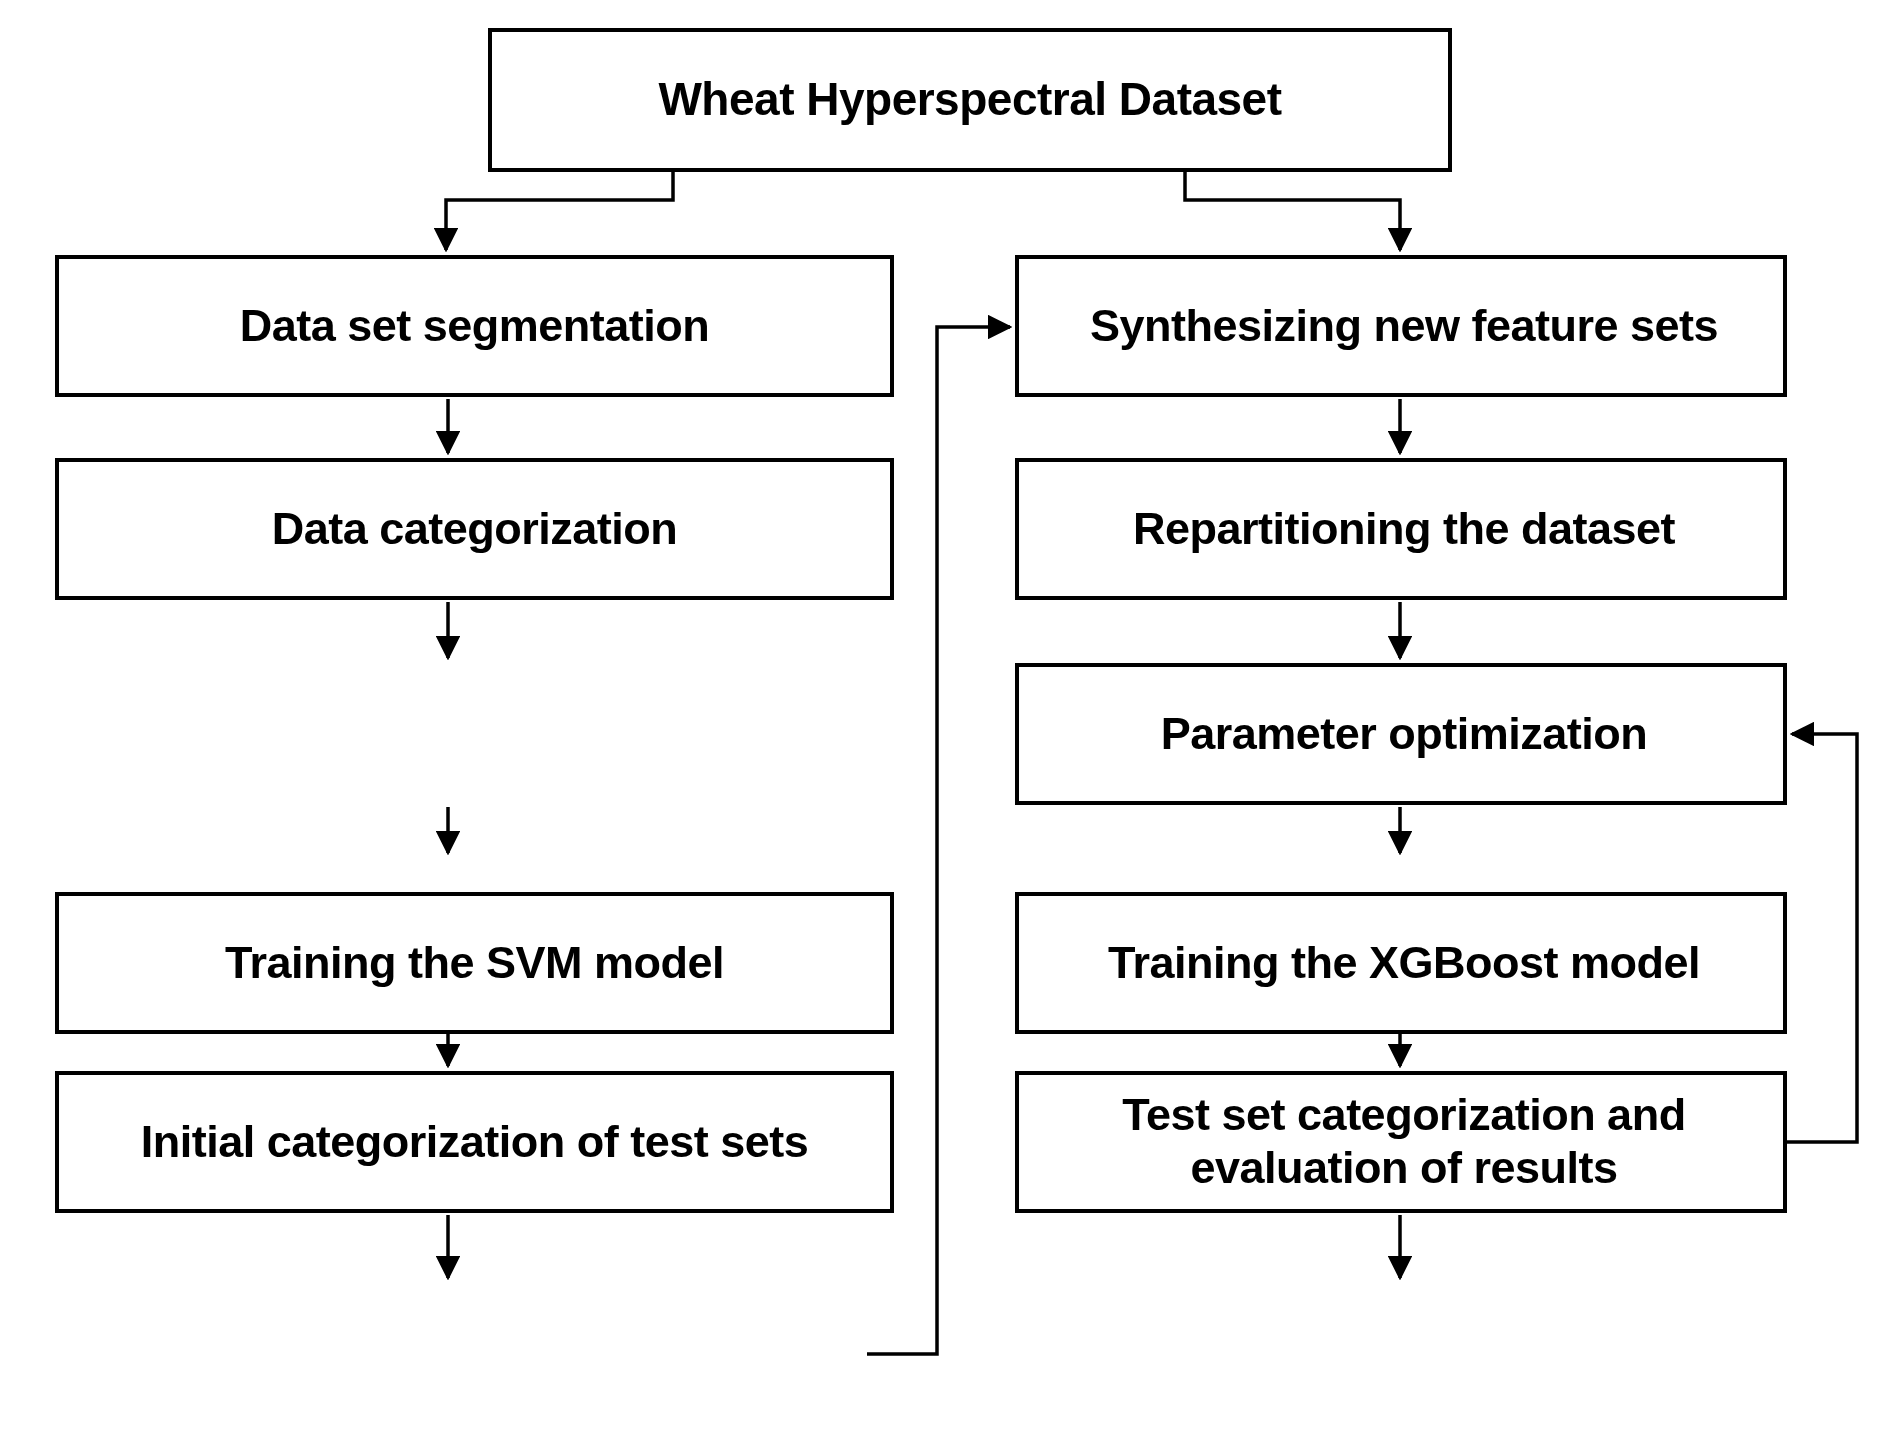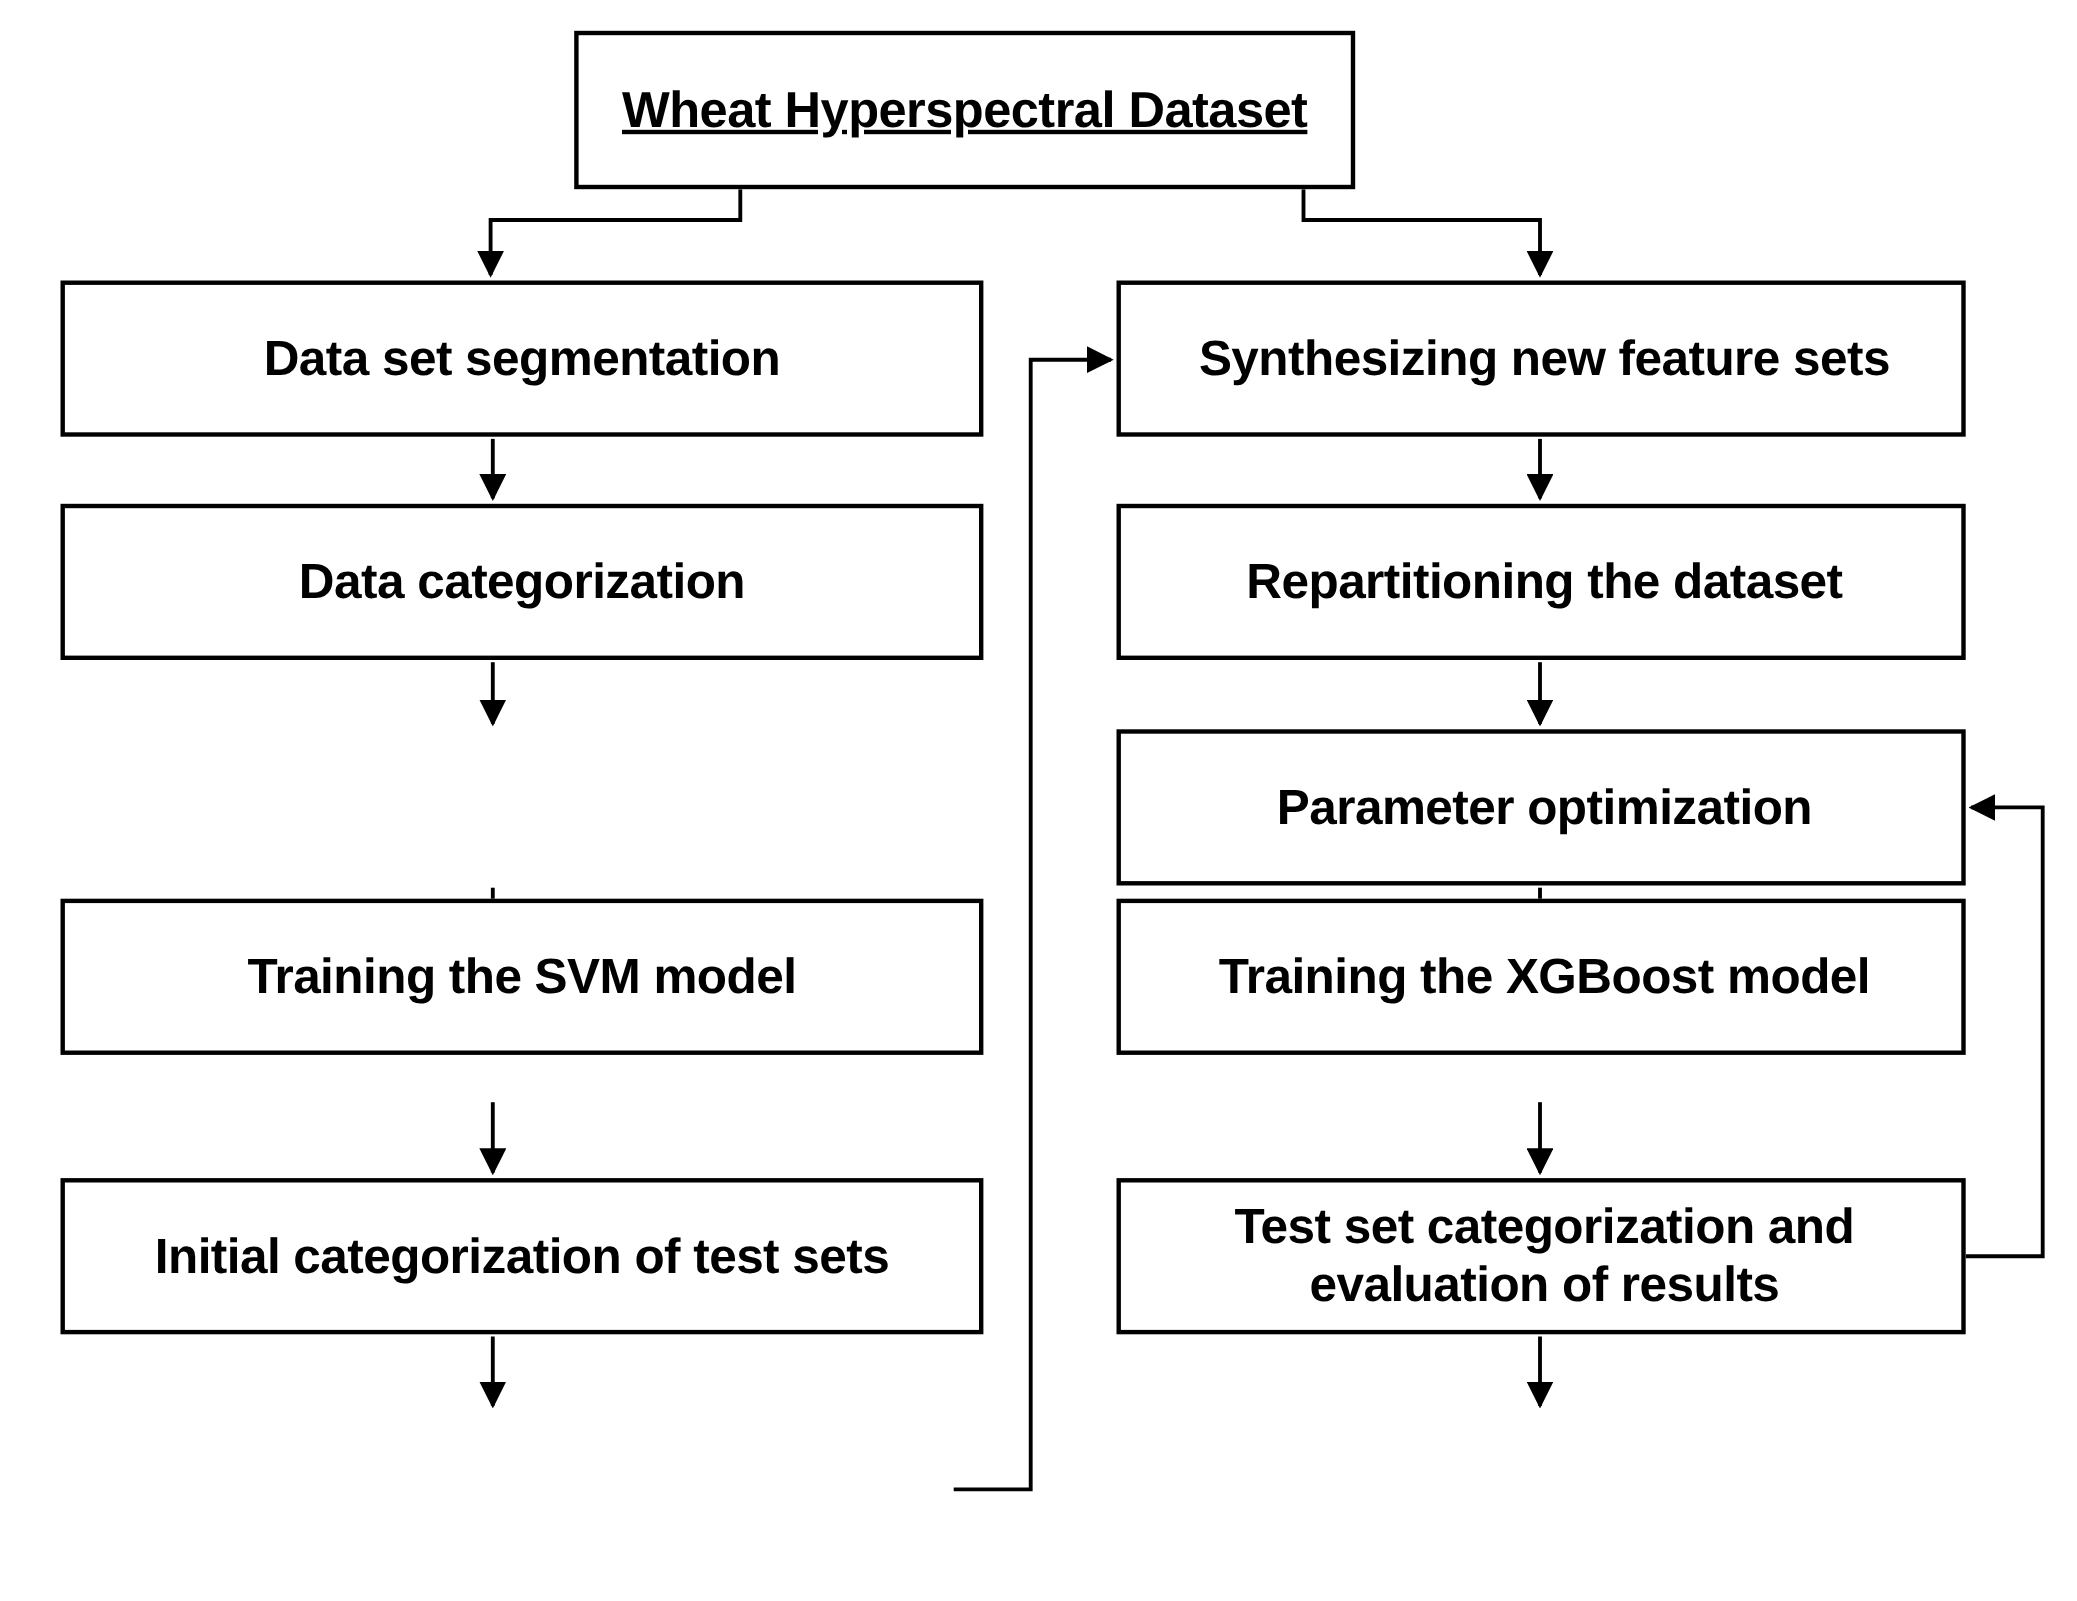--- a/index.html
+++ b/index.html
@@ -47,21 +47,21 @@
     letter-spacing: -0.5px;
   }
   .node.root { font-size: 46px; }
 
   
   .col-left  { left: 28px;   width: 839px; height: 142px; margin-left: 27px; }
   .col-right { left: 1015px; width: 772px; height: 142px; padding-left: 20px; }
   .row-1 { top: 255px; }
   .row-2 { top: 458px; }
   .row-3 { top: 663px; }
-  .row-4 { top: 817px; }
+  .row-4 { top: 892px; }
   .row-5 { top: 1071px; }
   .row-6 { top: 1283px; }
 </style>
 </head>
 <body>
 
 <div class="canvas">
 
   <svg class="wires" viewBox="0 0 1888 1455" xmlns="http://www.w3.org/2000/svg">
     <defs>
@@ -83,21 +83,21 @@
     <polyline points="1400,602 1400,658" marker-end="url(#arrowhead)"></polyline>
     <polyline points="1400,807 1400,853" marker-end="url(#arrowhead)"></polyline>
     <polyline points="1400,1002 1400,1066" marker-end="url(#arrowhead)"></polyline>
     <polyline points="1400,1215 1400,1278" marker-end="url(#arrowhead)"></polyline>
 
     <polyline points="867,1354 937,1354 937,327 1010,327" marker-end="url(#arrowhead)"></polyline>
 
     <polyline points="1787,1142 1857,1142 1857,734 1792,734" marker-end="url(#arrowhead)"></polyline>
   </svg>
 
-  <div class="node root" style="left:522px; top:28px; width:710px; height:144px;text-decoration:underline;">Wheat Hyperspectral Dataset</div>
+  <div class="node root" style="left:488px; top:28px; width:964px; height:144px;">Wheat Hyperspectral Dataset</div>
 
   <div class="node col-left row-1">Data set segmentation</div>
   <div class="node col-left row-2">Data categorization</div>
   <div class="node col-left row-4">Training the SVM model</div>
   <div class="node col-left row-5">Initial categorization of test sets</div>
 
   <div class="node col-right row-1">Synthesizing new feature sets</div>
   <div class="node col-right row-2">Repartitioning the dataset</div>
   <div class="node col-right row-3">Parameter optimization</div>
   <div class="node col-right row-4">Training the XGBoost model</div>

